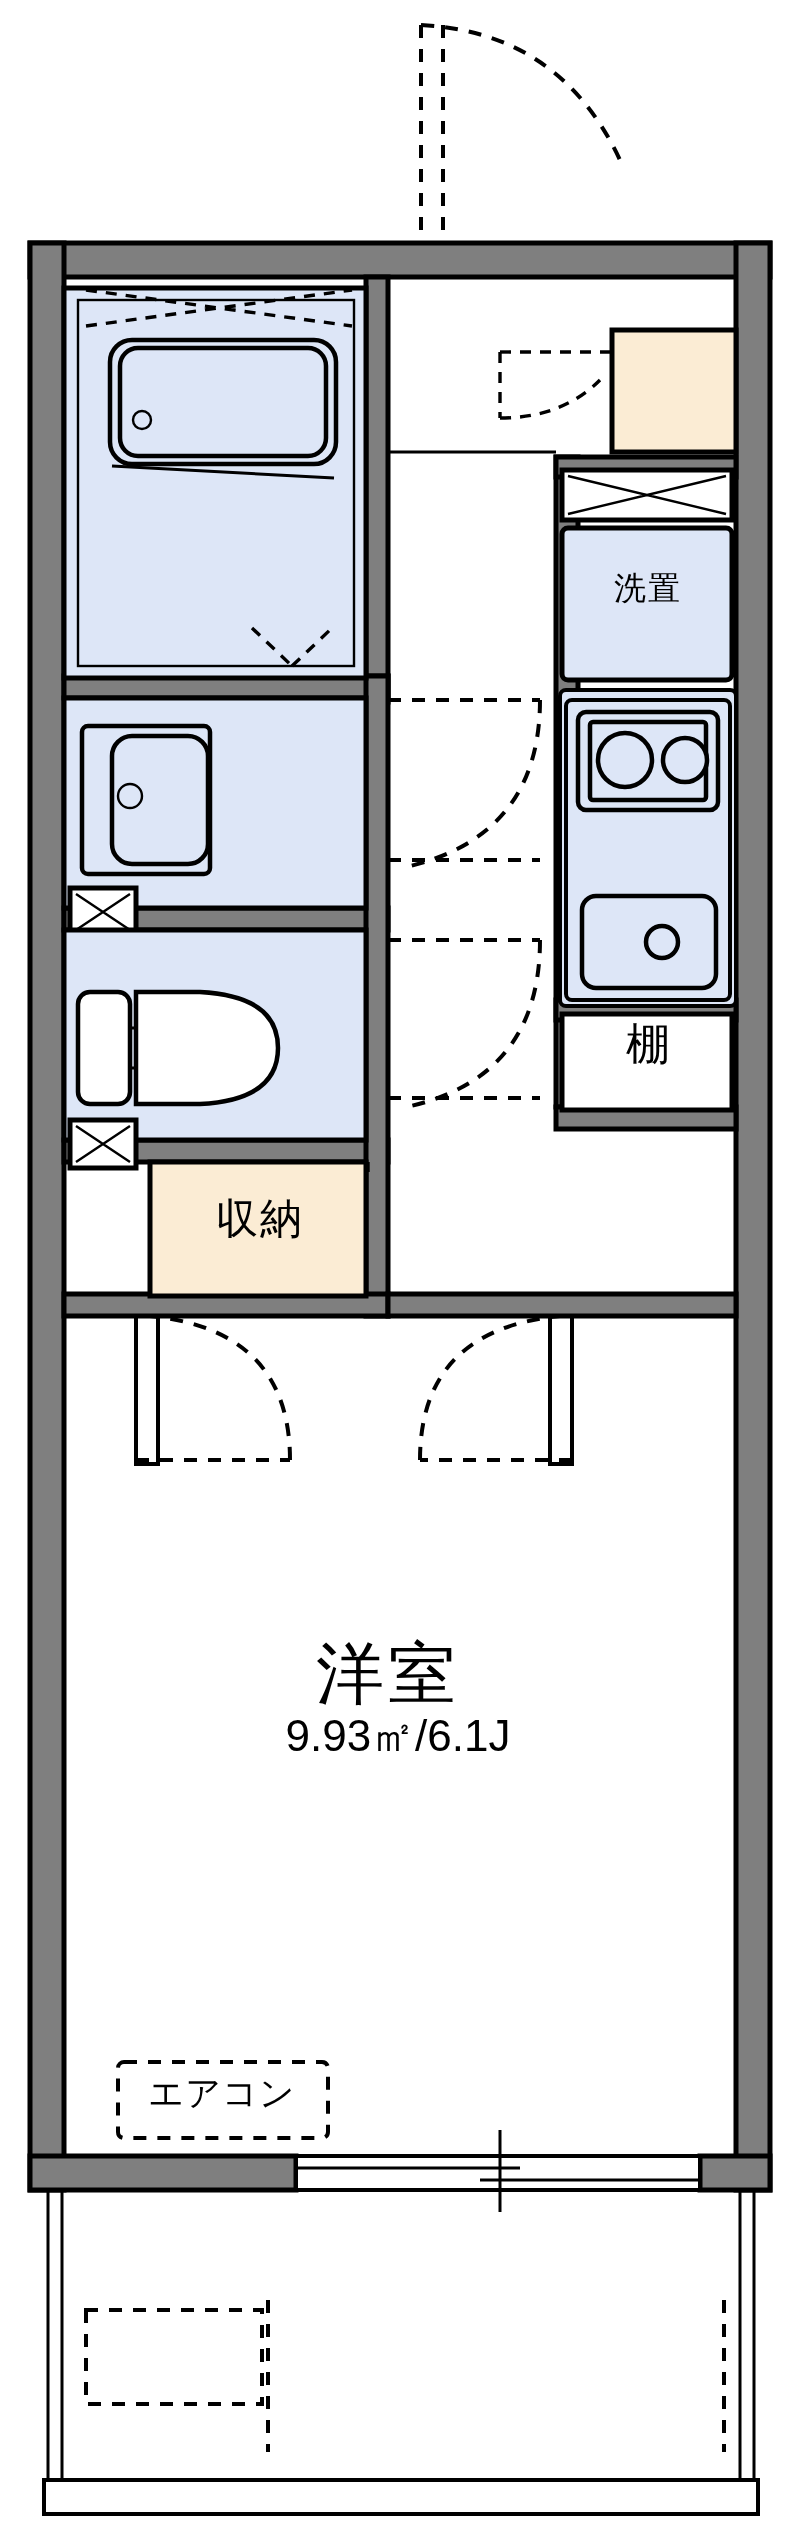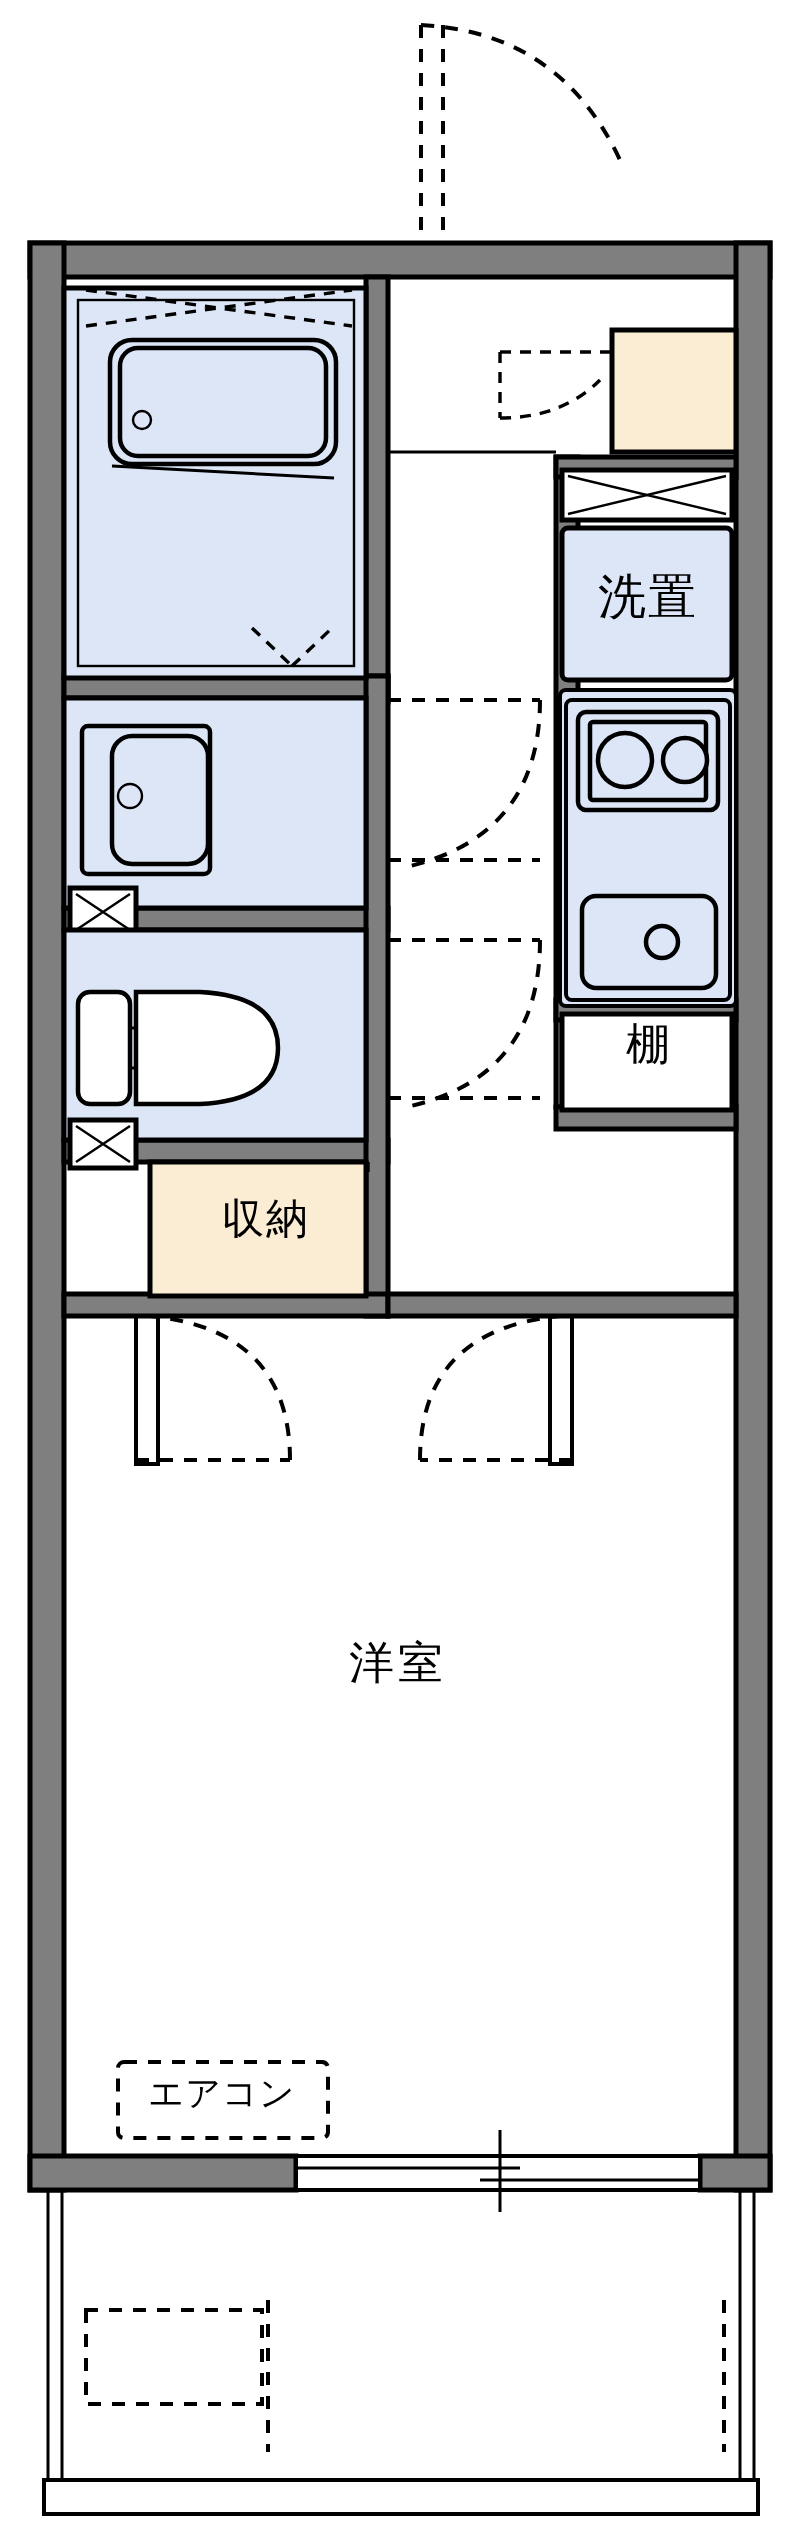--- a/index.html
+++ b/index.html
@@ -208,33 +208,36 @@
     <path class="ln2" d="M 754 2190 L 754 2482"></path>
     <rect x="44" y="2480" width="714" height="34" fill="#ffffff" stroke="#000" stroke-width="4"></rect>
 
     <path class="dash" d="M 86 2310 L 86 2404 L 262 2404 L 262 2310 Z"></path>
     <path class="dash" d="M 268 2300 L 268 2452"></path>
     <path class="dash" d="M 724 2300 L 724 2452"></path>
   </g>
 
 </svg>
 
-<div class="lbl lbl-ja" style="left:398px;top:1640px;transform:translate(-50%,0);font-size:45px;letter-spacing:4px;">
+<div class="lbl lbl-ja" style="left:388px;top:1640px;transform:translate(-50%,0);font-size:68px;letter-spacing:4px;">
   <span>洋室</span>
 </div>
-
-<div class="lbl lbl-ja" style="left:648px;top:572px;transform:translate(-50%,0);font-size:48px;letter-spacing:2px;">
+<div class="lbl" style="left:398px;top:1714px;transform:translate(-50%,0);font-size:44px;">
+  <span>9.93㎡/6.1J</span>
+</div>
+
+<div class="lbl lbl-ja" style="left:648px;top:572px;transform:translate(-50%,0);font-size:32px;letter-spacing:2px;">
   <span>洗置</span>
 </div>
 
 <div class="lbl lbl-ja" style="left:648px;top:1022px;transform:translate(-50%,0);font-size:44px;">
   <span>棚</span>
 </div>
 
-<div class="lbl lbl-ja" style="left:260px;top:1198px;transform:translate(-50%,0);font-size:42px;letter-spacing:2px;margin-left:6px;">
+<div class="lbl lbl-ja" style="left:260px;top:1198px;transform:translate(-50%,0);font-size:42px;letter-spacing:2px;">
   <span>収納</span>
 </div>
 
 <div class="lbl lbl-ja" style="left:222px;top:2076px;transform:translate(-50%,0);font-size:35px;letter-spacing:1px;">
   <span>エアコン</span>
 </div>
 
 </div>
 
 </body></html>

